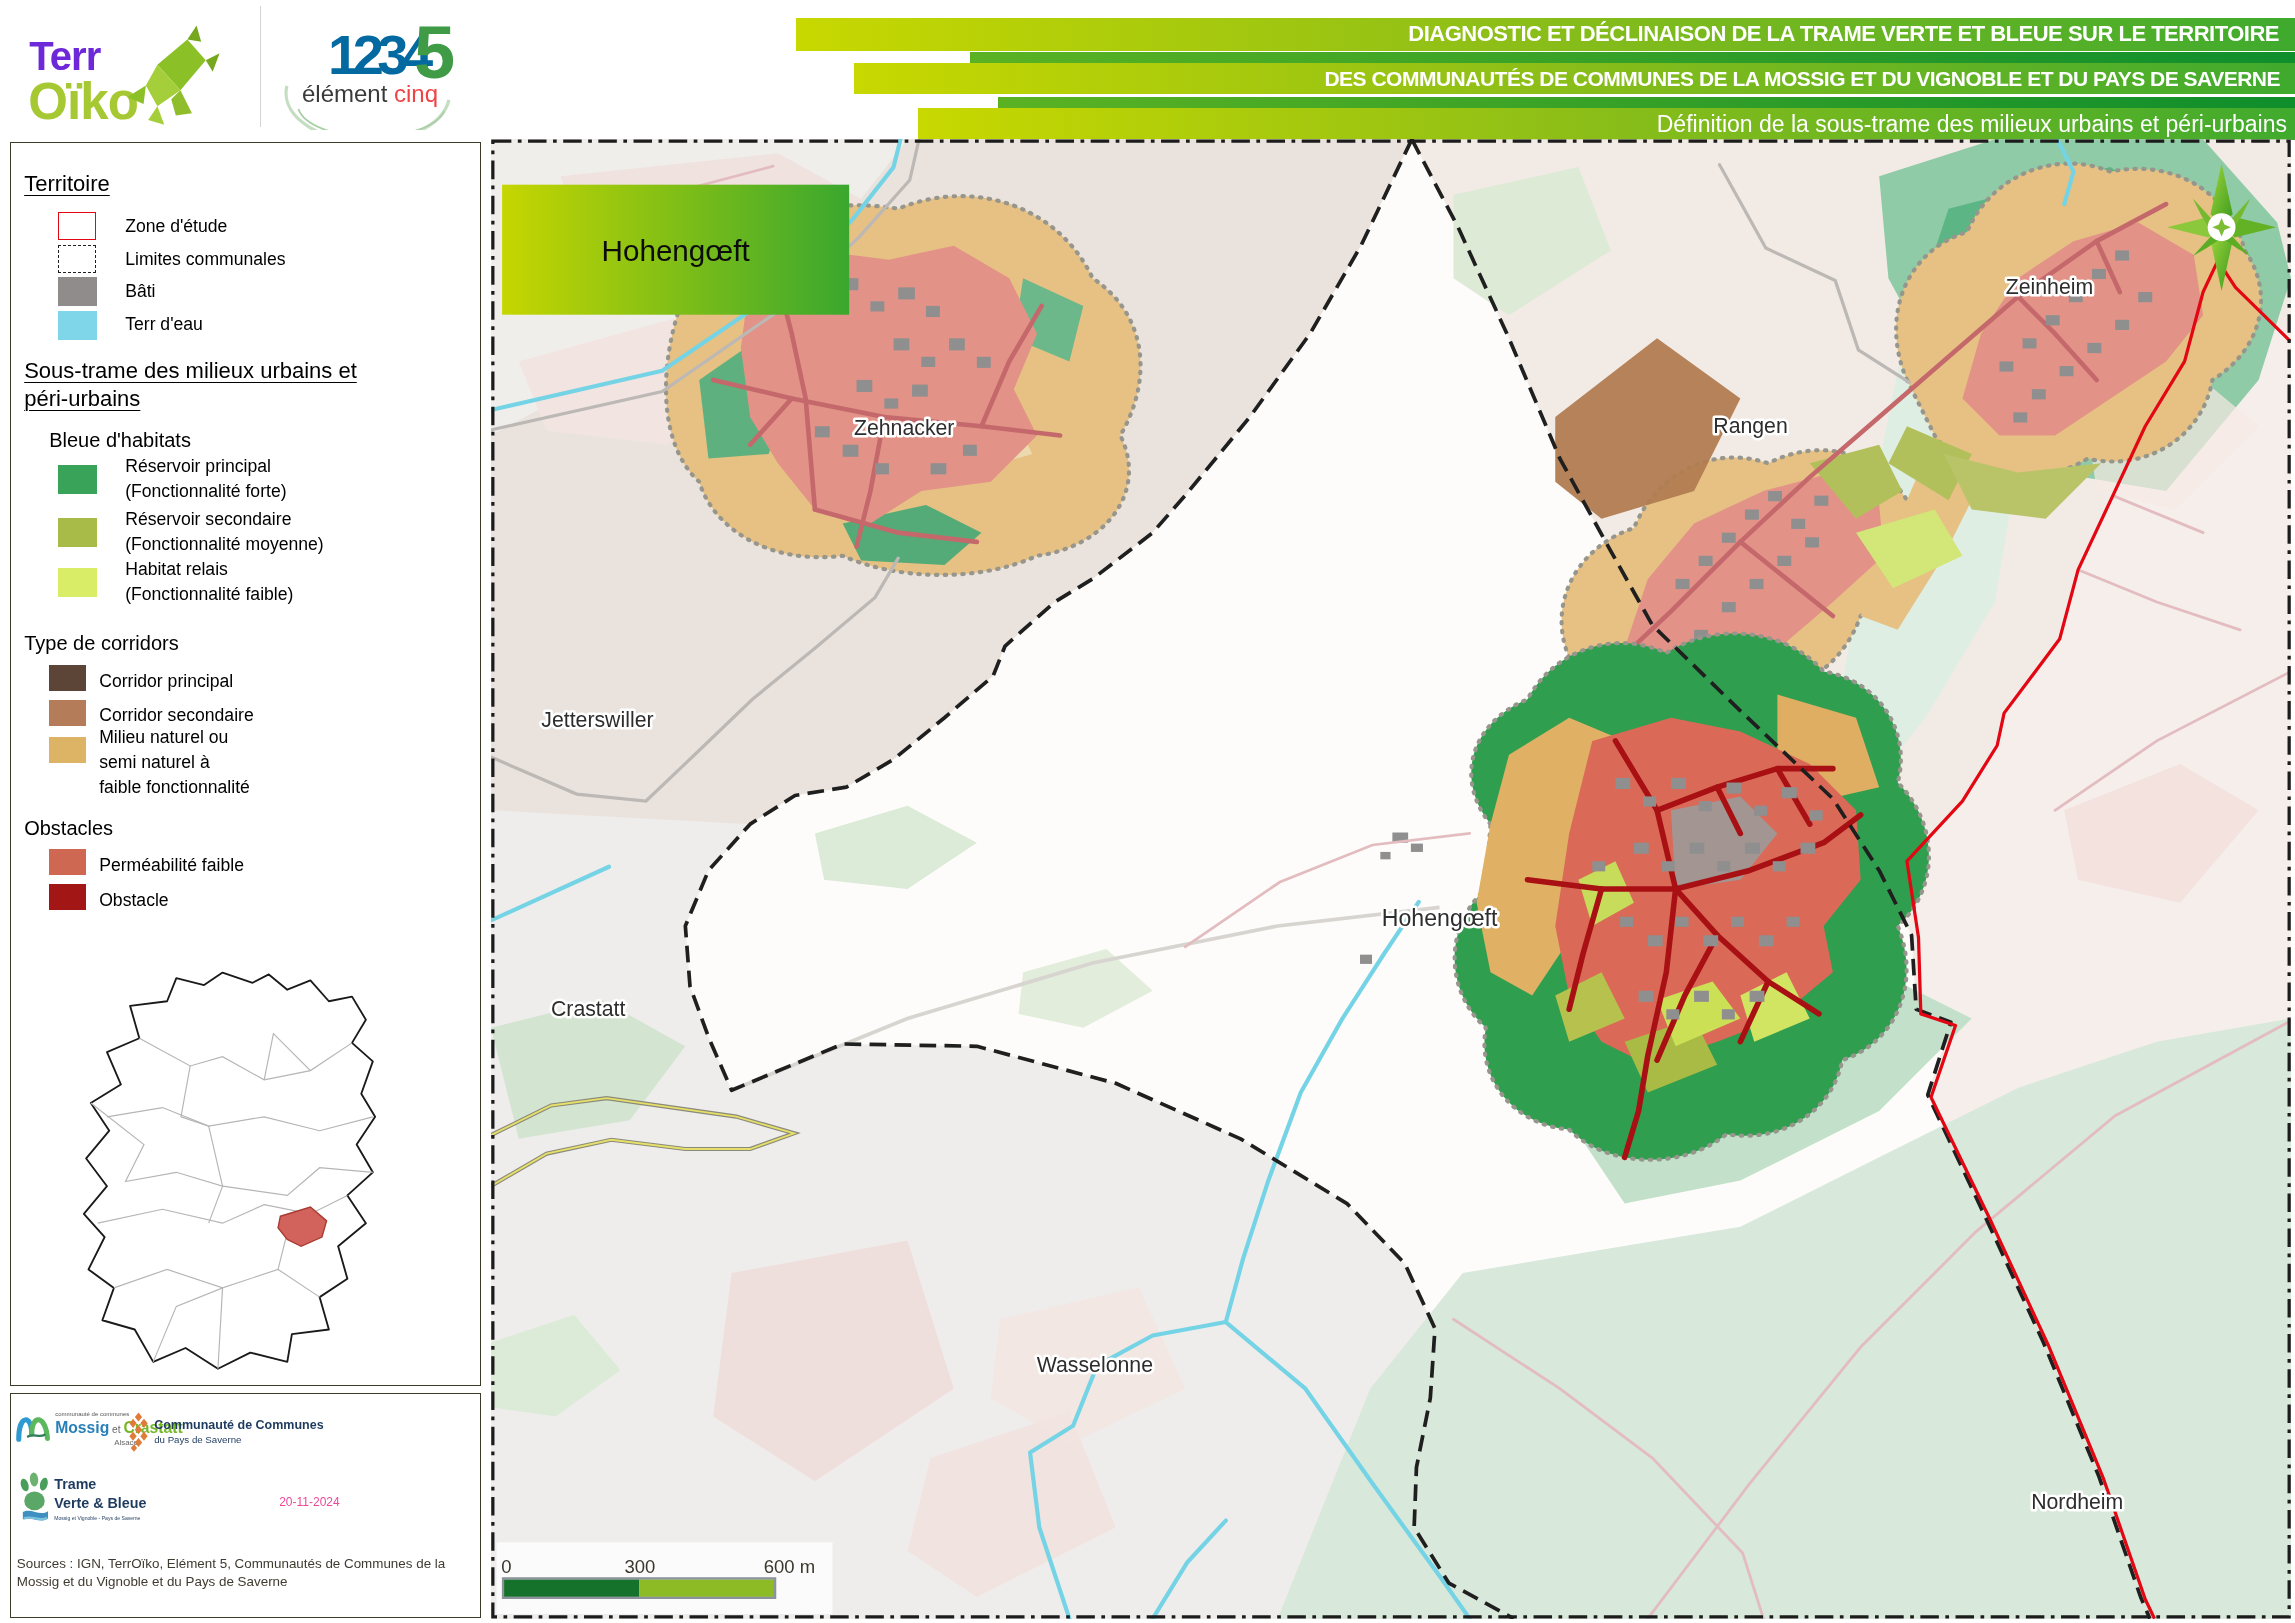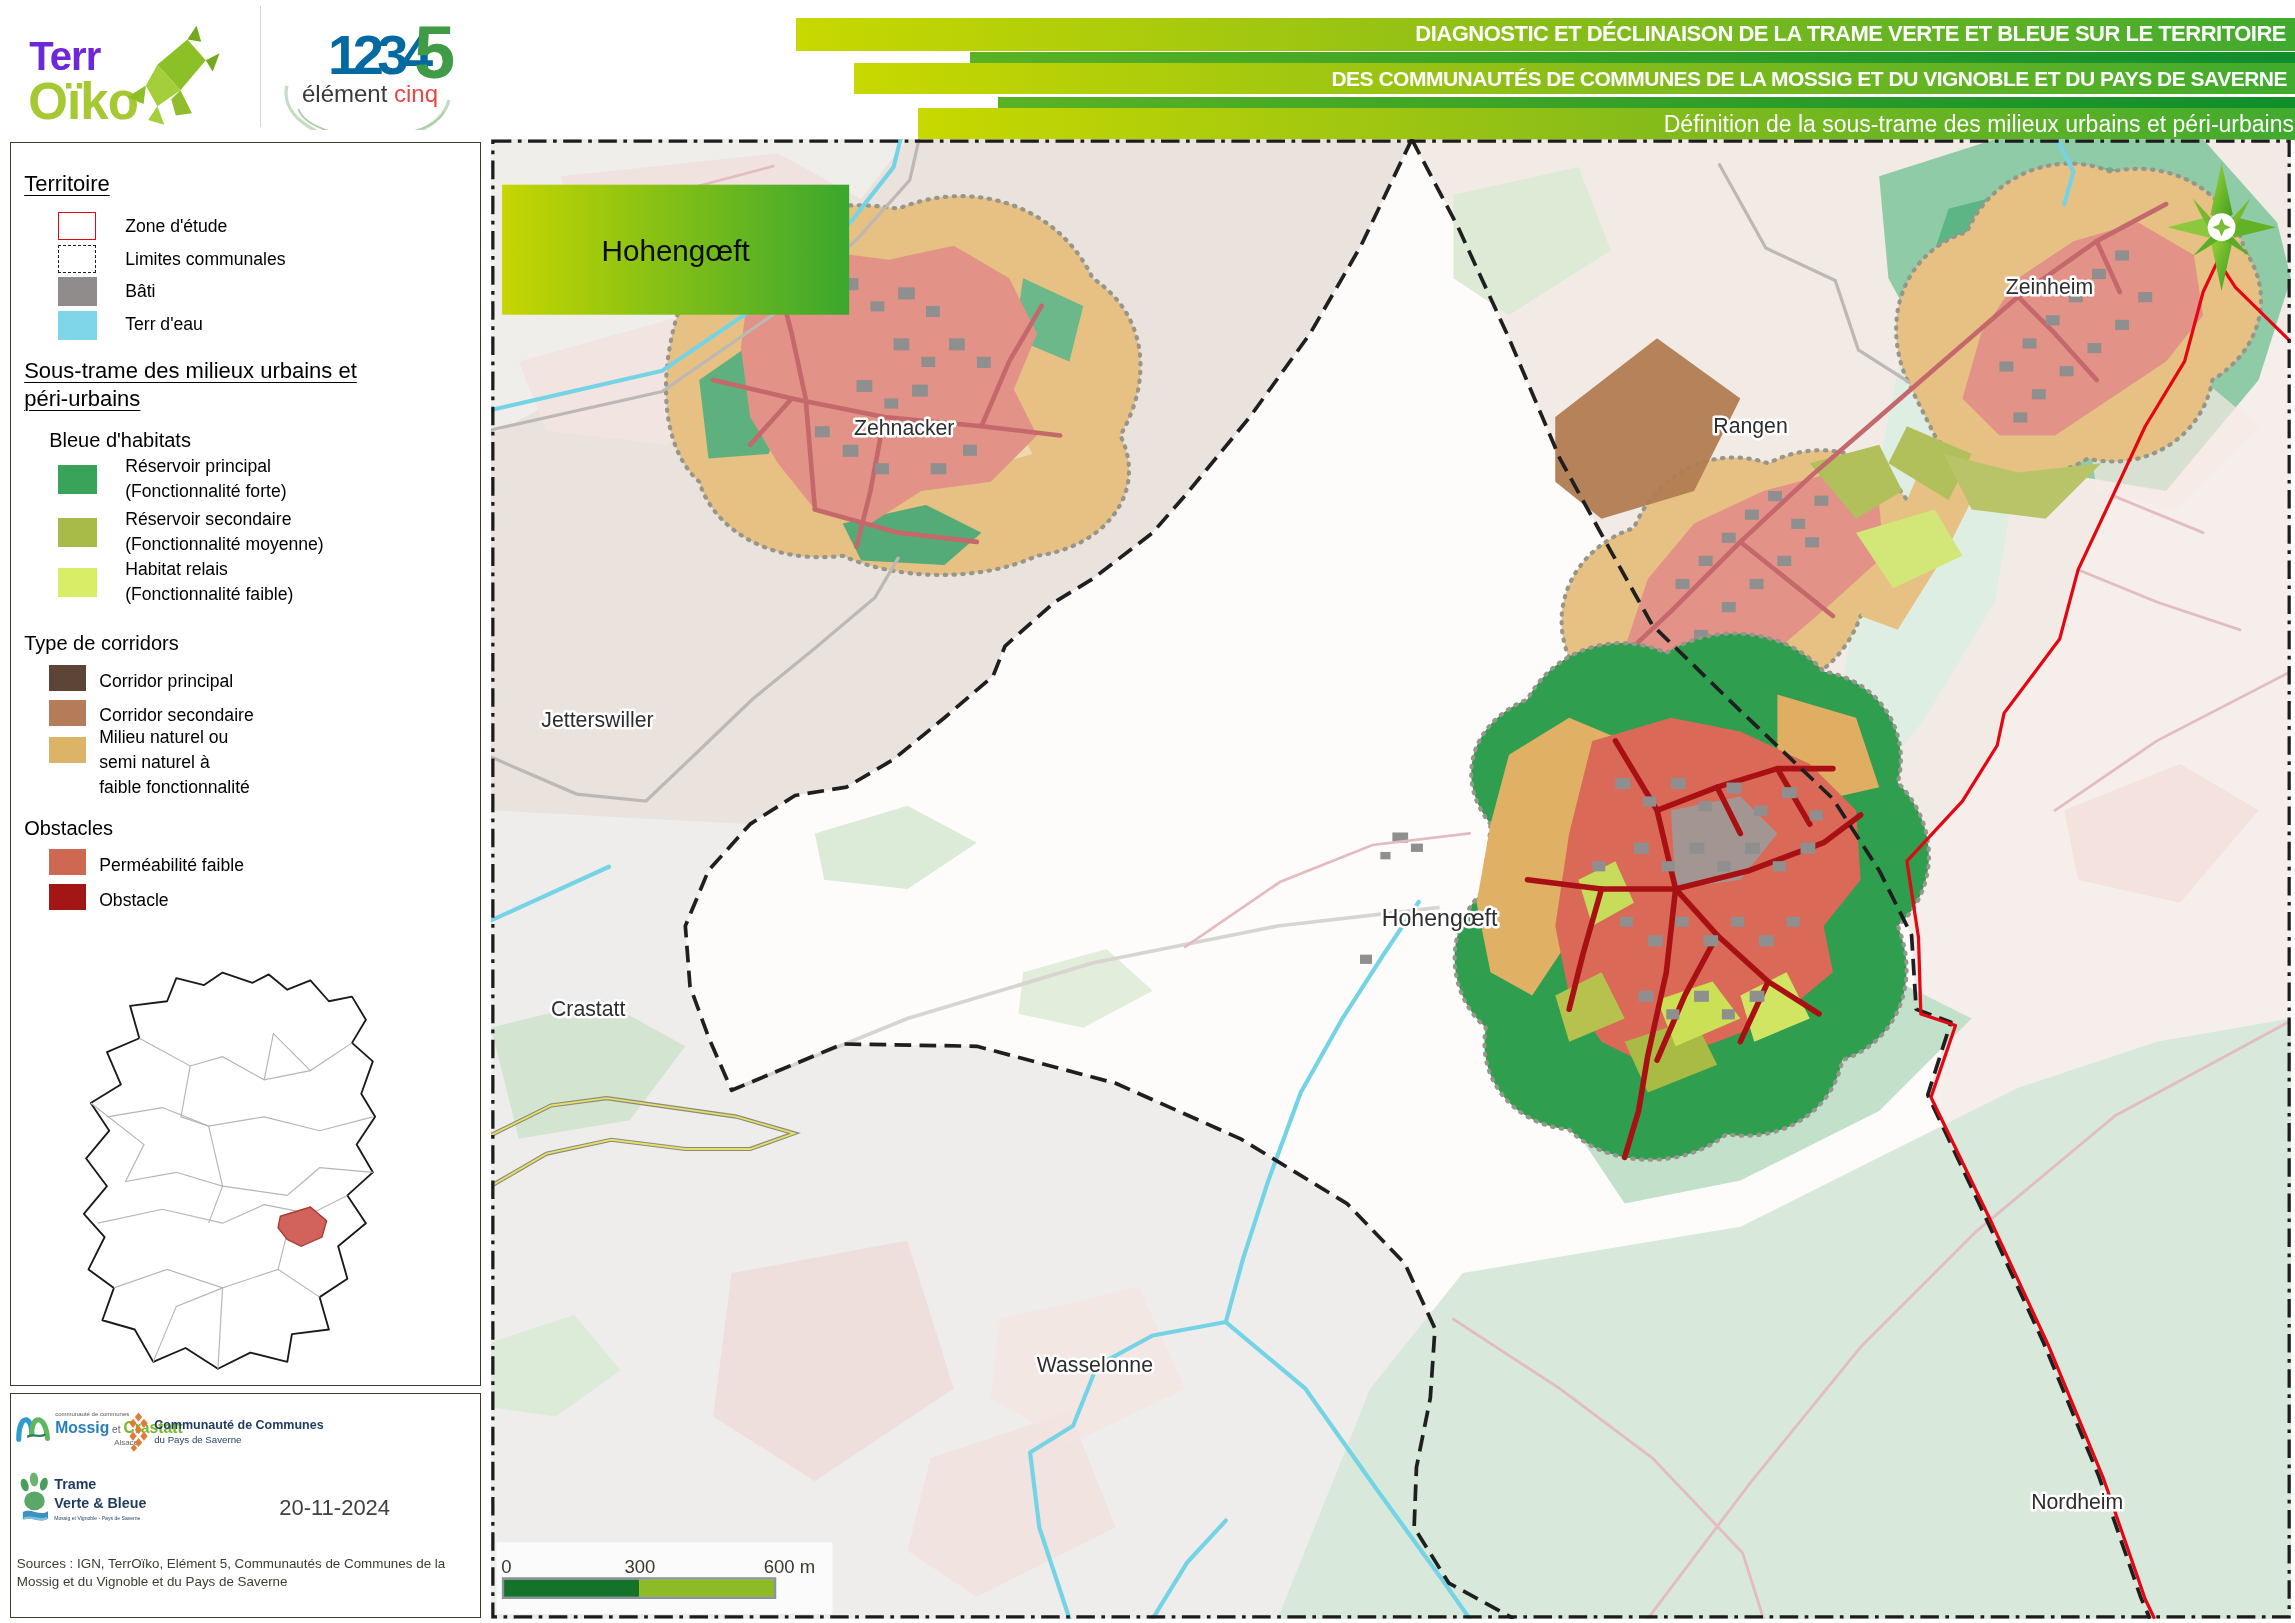--- a/index.html
+++ b/index.html
@@ -11,21 +11,21 @@
   .tk-terr{position:absolute;left:3.7px;top:21px;font-size:40px;font-weight:bold;color:#6d28d9;letter-spacing:-0.9px;}
   .tk-oiko{position:absolute;left:2.8px;top:59px;font-size:51px;font-weight:bold;color:#a6c832;letter-spacing:-0.9px;}
   .tk-frog{position:absolute;left:76px;top:8.3px;}
   .hdr-divider{position:absolute;left:260px;top:5.6px;width:0.9px;height:121px;background:#d4d4d4;}
   .logo-e5{position:absolute;left:273px;top:14px;width:213px;height:116px;}
   .e5-nums{position:absolute;left:55px;top:8.3px;font-size:56px;color:#0369a1;letter-spacing:-6.5px;font-weight:bold;}
   .e5-five{position:absolute;left:141px;top:-3.7px;font-size:74px;color:#3f9b46;font-weight:bold;}
   .e5-word{position:absolute;left:29px;top:66px;font-size:24px;color:#3a3a3a;}
   .e5-cinq{position:absolute;left:121px;top:66px;font-size:24px;color:#ef4444;}
   .banner{position:absolute;color:#fff;display:flex;align-items:center;justify-content:flex-end;
-    padding-right:9px;box-sizing:border-box;}
+    padding-right:16px;box-sizing:border-box;}
   .banner-accent{position:absolute;background:linear-gradient(90deg,#5ab223,#0f8e2c);}
   .b-main{background:linear-gradient(90deg,#c8d800 0%,#8cbe18 48%,#3faa2e 100%);}
   .b1{left:796px;top:17.6px;width:1499px;height:33px;font-size:22px;font-weight:bold;letter-spacing:-0.5px;}
   .b2a{left:970px;top:52px;width:1326px;height:18.5px;}
   .b2{left:854px;top:63px;width:1442px;height:31px;font-size:21px;font-weight:bold;letter-spacing:-0.5px;}
   .b3a{left:998px;top:97px;width:1297px;height:17px;}
   .b3{left:910px;top:108px;width:1385px;height:32px;font-size:23px;margin-left:8px;}
 
   
   .panel{position:absolute;background:#fff;border:1.4px solid #3c3a28;box-sizing:border-box;}
@@ -43,21 +43,21 @@
   .f-small{position:absolute;font-size:6px;color:#555;}
   .f-mossig{position:absolute;font-size:15.7px;font-weight:bold;color:#2980b9;}
   .f-et{font-size:10.2px;font-weight:normal;color:#666;}
   .f-vignoble{color:#76b82a;}
   .f-alsace{position:absolute;font-size:7.9px;color:#666;}
   .f-ccs1{position:absolute;font-size:12.5px;font-weight:bold;color:#1e3a5f;}
   .f-ccs2{position:absolute;font-size:9.7px;color:#1e3a5f;text-align:right;}
   .f-tvb1{position:absolute;font-size:14.3px;font-weight:bold;color:#1e3a5f;}
   .f-tvb2{position:absolute;font-size:14.3px;font-weight:bold;color:#1e3a5f;}
   .f-tvb3{position:absolute;font-size:5.1px;color:#1e3a5f;}
-  .f-date{position:absolute;font-size:22px;color:#404040;}
+  .f-date{position:absolute;font-size:12px;color:#ec4899;}
   .f-src{position:absolute;font-size:13.4px;line-height:17.6px;color:#403b30;width:435px;}
 
   
   #map{position:absolute;left:491px;top:139px;width:1800px;height:1480px;}
   svg{display:block;}
   .bldg{fill:#8f8f8f;}
   .roadZ{stroke:#c4686c;stroke-width:10;fill:none;stroke-linecap:round;stroke-linejoin:round;}
   .roadH{stroke:#a81014;stroke-width:12;fill:none;stroke-linecap:round;stroke-linejoin:round;}
   .stream{stroke:#74d4e5;stroke-width:9;fill:none;stroke-linecap:round;stroke-linejoin:round;}
   .groad{stroke:#bcb8b5;stroke-width:7;fill:none;stroke-linecap:round;}

